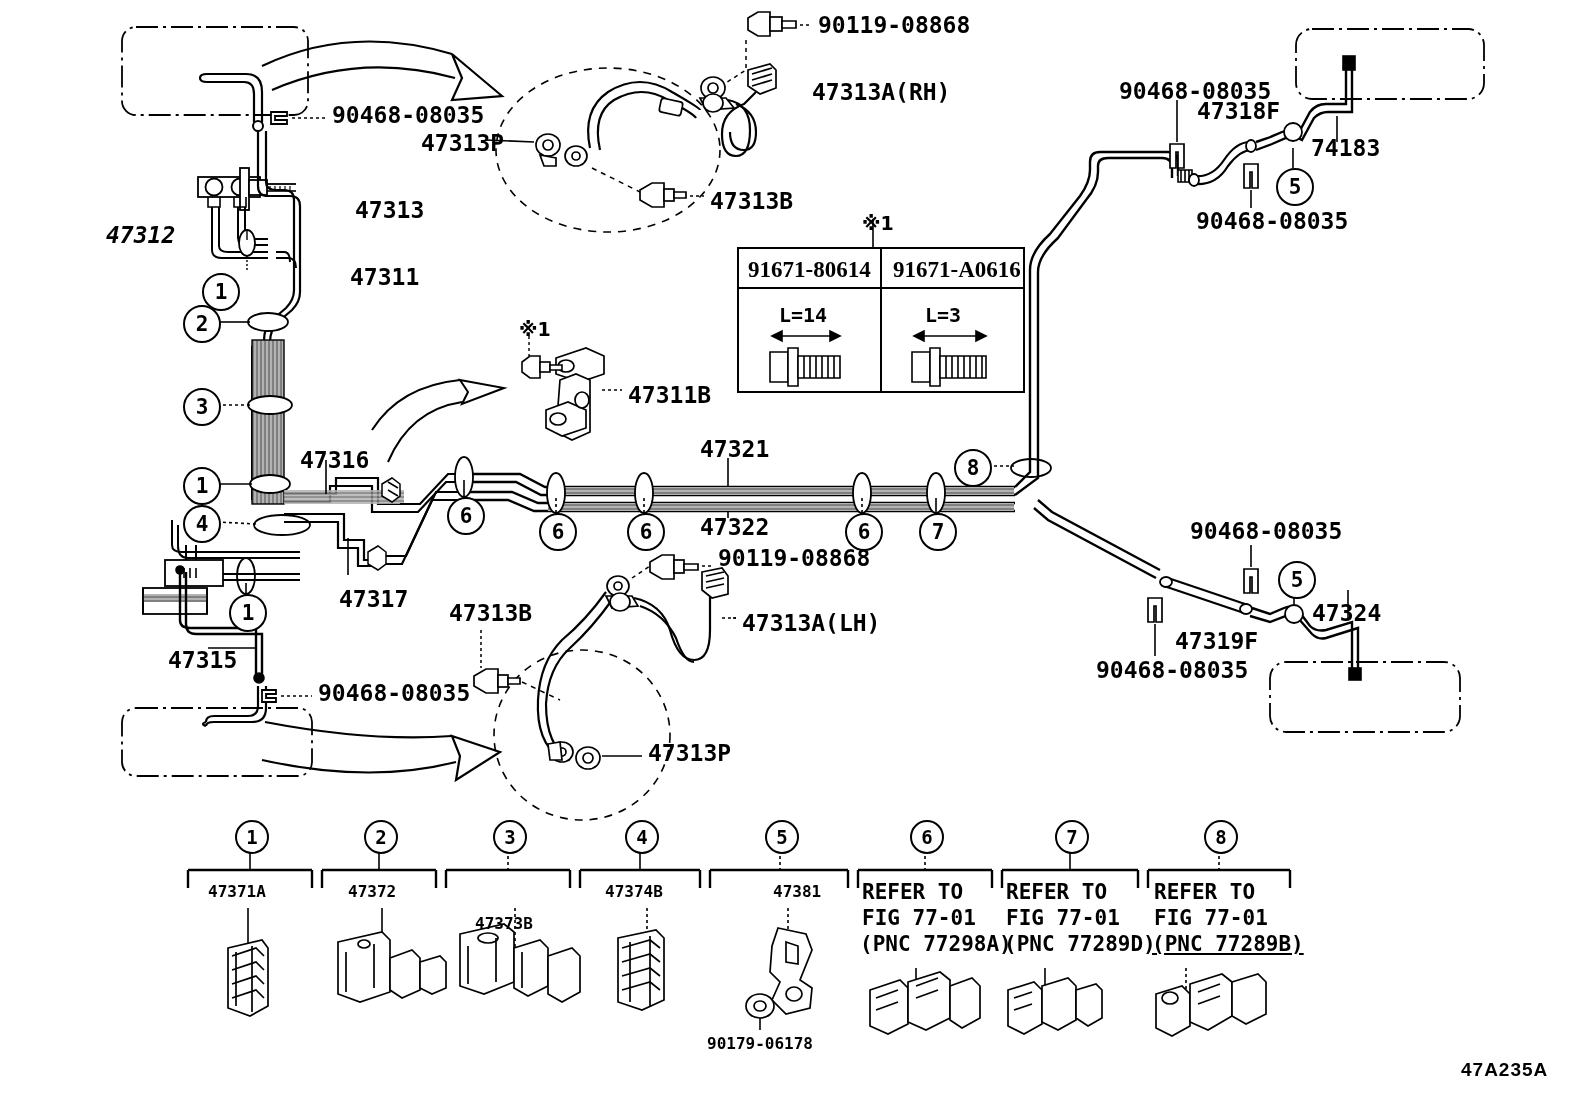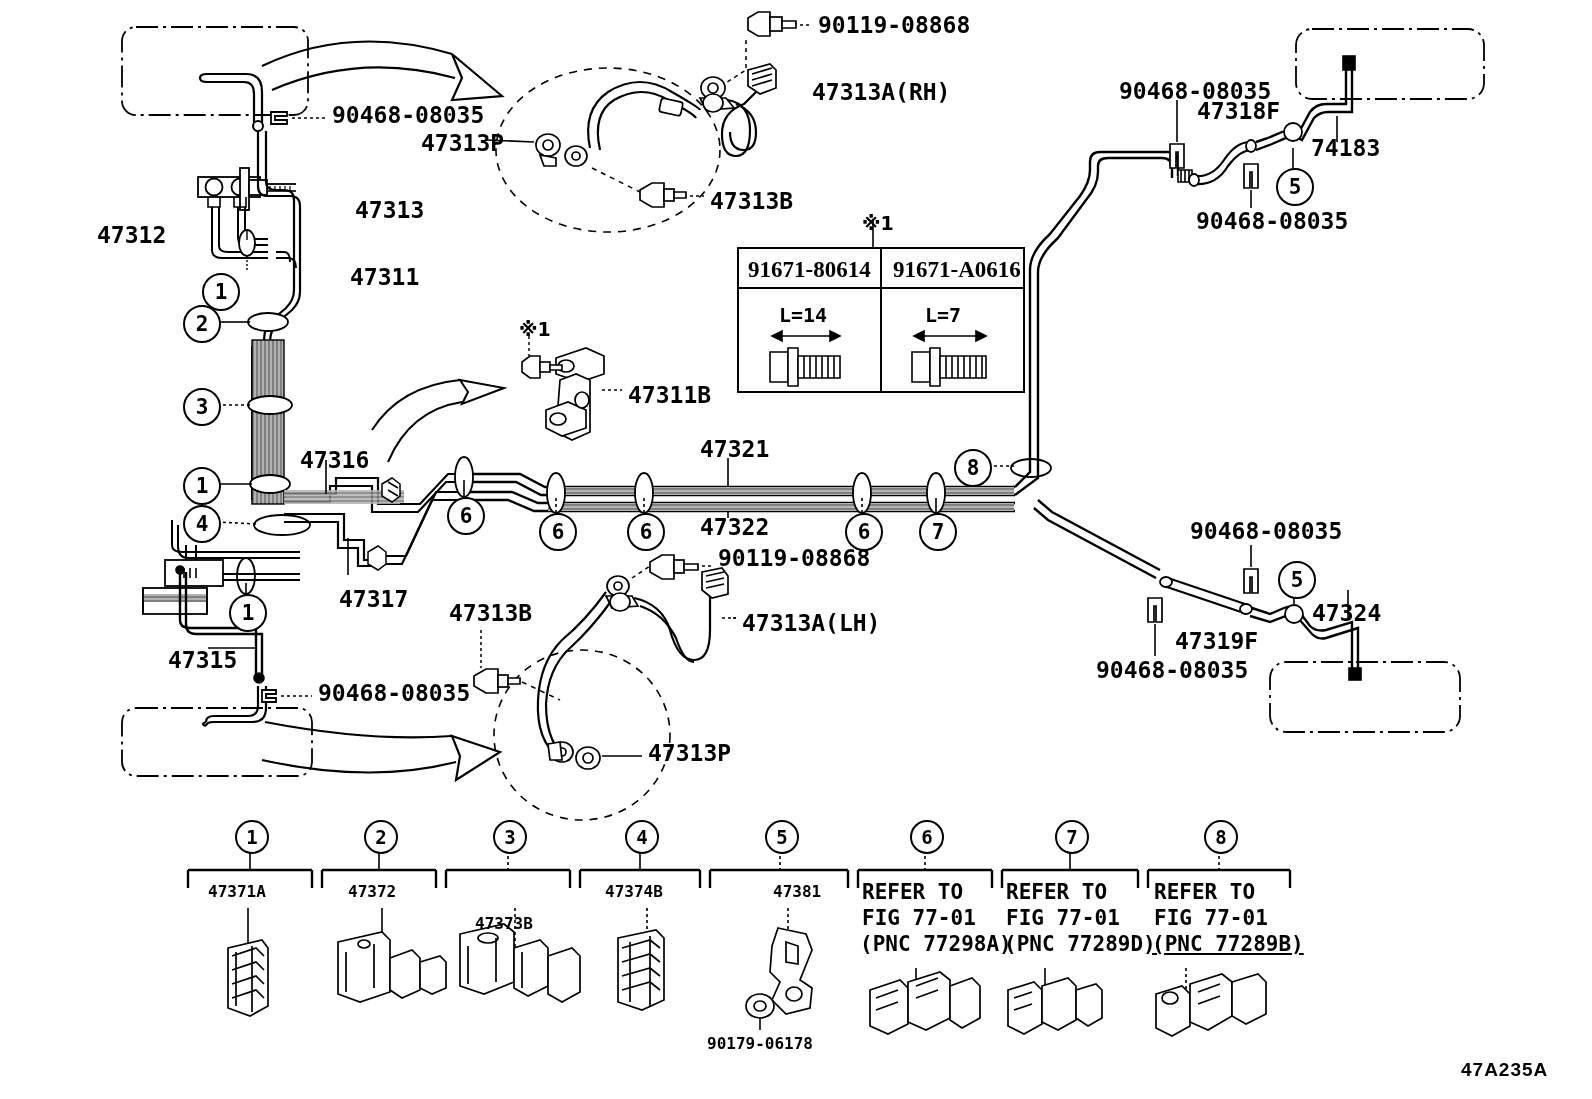--- a/index.html
+++ b/index.html
@@ -471,21 +471,21 @@
       <ellipse cx="1170" cy="998" rx="8" ry="6"></ellipse>
       <path d="M1198,992 L1220,984 M1198,1004 L1220,996"></path>
     </g>
 
   </g>
 </svg>
 
 <div>
   <div class="lbl" style="left:332px;top:103px;">90468-08035</div>
   <div class="lbl" style="left:355px;top:198px;">47313</div>
-  <div class="lbl" style="left:97px;top:223px;">47312</div>
+  <div class="lbl" style="left:106px;top:223px;font-style:italic;">47312</div>
   <div class="lbl" style="left:350px;top:265px;">47311</div>
   <div class="lbl" style="left:300px;top:448px;">47316</div>
   <div class="lbl" style="left:339px;top:587px;">47317</div>
   <div class="lbl" style="left:168px;top:648px;">47315</div>
   <div class="lbl" style="left:318px;top:681px;">90468-08035</div>
   <div class="lbl" style="left:818px;top:13px;">90119-08868</div>
   <div class="lbl" style="left:812px;top:80px;">47313A(RH)</div>
   <div class="lbl" style="left:421px;top:131px;">47313P</div>
   <div class="lbl" style="left:710px;top:189px;">47313B</div>
   <div class="lbl" style="left:628px;top:383px;">47311B</div>
@@ -520,21 +520,21 @@
   <div class="cnum" style="left:954px;top:449px;">8</div>
   <div class="cnum" style="left:1276px;top:168px;">5</div>
   <div class="cnum" style="left:1278px;top:561px;">5</div>
 </div>
 
 <div class="star" style="left:862px;top:212px;">※1</div>
 <div class="star" style="left:519px;top:318px;">※1</div>
 <div class="lbl tbl" style="left:748px;top:257px;">91671-80614</div>
 <div class="lbl tbl" style="left:893px;top:257px;">91671-A0616</div>
 <div class="lbl sm" style="left:779px;top:303px;">L=14</div>
-<div class="lbl sm" style="left:925px;top:303px;">L=7</div>
+<div class="lbl sm" style="left:925px;top:303px;">L=3</div>
 
 <div>
   <div class="cnum sm" style="left:235px;top:820px;">1</div>
   <div class="cnum sm" style="left:364px;top:820px;">2</div>
   <div class="cnum sm" style="left:493px;top:820px;">3</div>
   <div class="cnum sm" style="left:625px;top:820px;">4</div>
   <div class="cnum sm" style="left:765px;top:820px;">5</div>
   <div class="cnum sm" style="left:910px;top:820px;">6</div>
   <div class="cnum sm" style="left:1055px;top:820px;">7</div>
   <div class="cnum sm" style="left:1204px;top:820px;">8</div>

